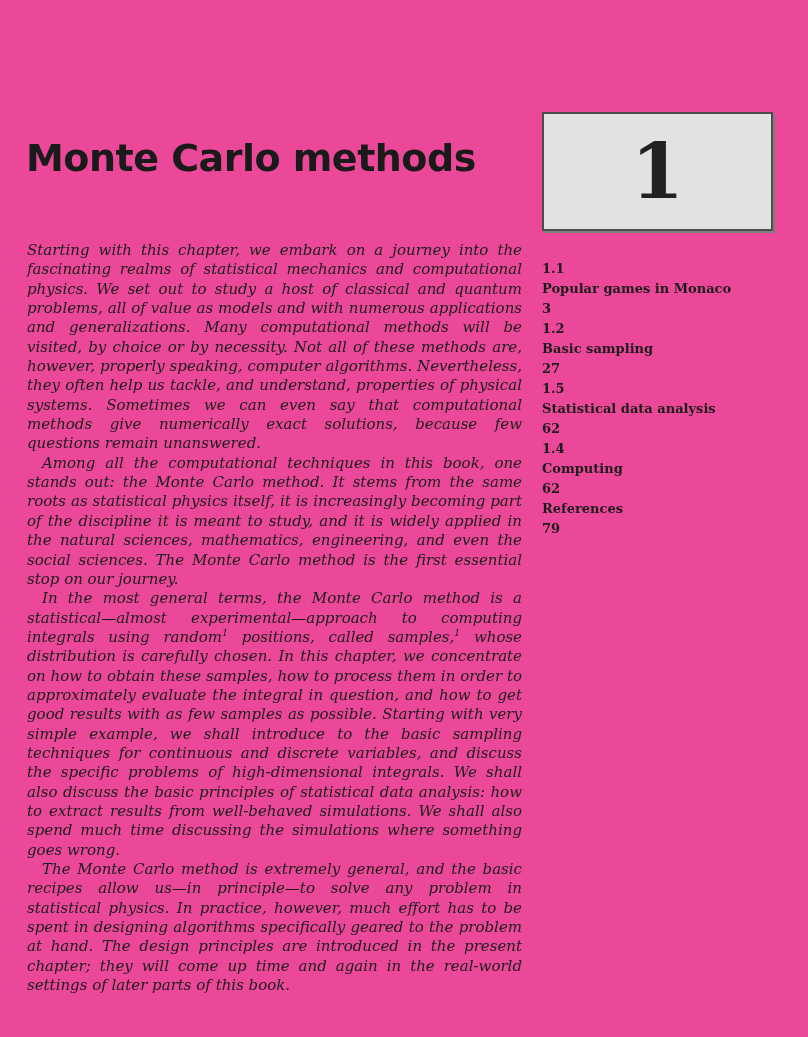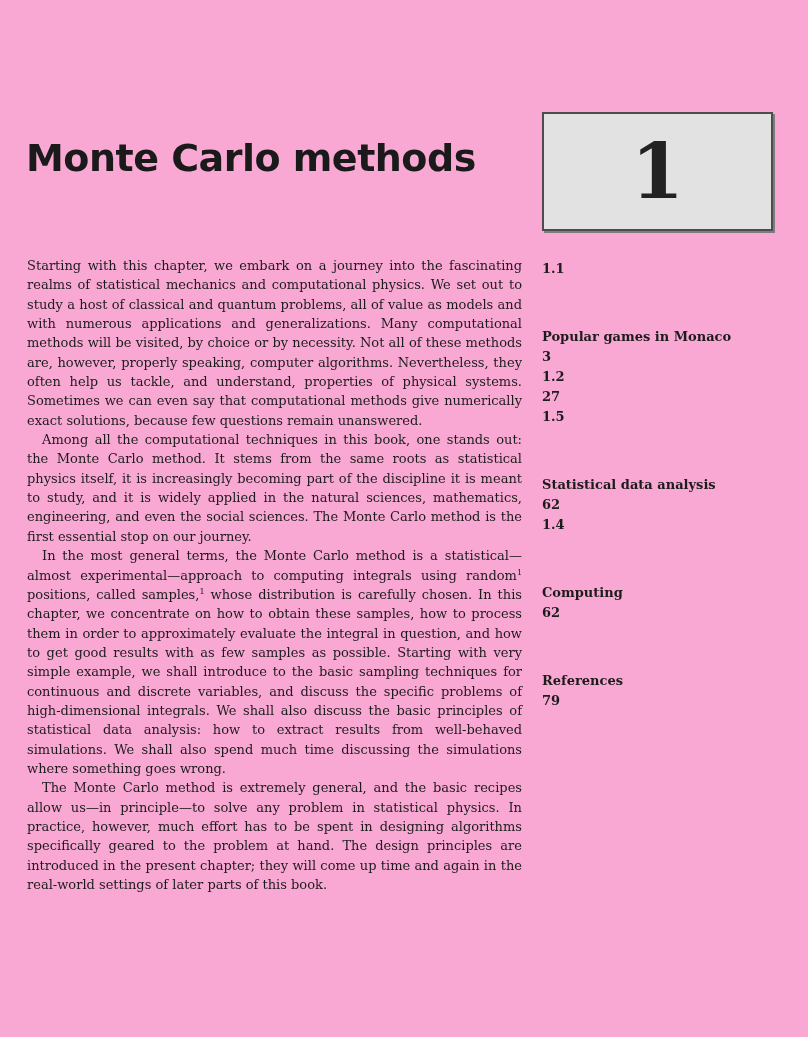--- a/index.html
+++ b/index.html
@@ -1,21 +1,21 @@
 <!DOCTYPE html>
 <html><head>
 <meta charset="utf-8">
 <style>
   * { margin: 0; padding: 0; box-sizing: border-box; }
   html, body { background: #ffffff; }
   .page {
     position: relative;
     width: 808px;
     height: 1037px;
-    background: #f9a8d4;
+    background: #ec4899;
     margin: 0 auto;
     overflow: hidden;
     color: #1c1c1c;
   }
 
   
   .chapter-title {
     position: absolute;
     left: 26px;
     top: 136px;
@@ -60,34 +60,35 @@
     font-size: 13px;
     color: #1c1c1c;
   }
   .toc-row {
     display: flex;
     align-items: baseline;
     line-height: 20px;
     flex-direction: column;
   }
   .toc-num { width: 27px; flex: 0 0 auto; }
-  .toc-label { flex: 1 1 auto; padding-right: 4px; margin-top: 48px; }
+  .toc-label { flex: 1 1 auto; padding-right: 4px; }
   .toc-page { flex: 0 0 auto; text-align: right; }
 
   
   .body-text {
     position: absolute;
     left: 27px;
-    top: 256px;
+    top: 241px;
     width: 495px;
     font-family: "DejaVu Serif", serif;
-    font-size: 13px;
+    font-size: 15px;
     line-height: 19.35px;
     text-align: justify;
     color: #1c1c1c;
+    font-style: italic;
   }
   .para { margin: 0; }
   .para.indent { text-indent: 15px; }
   sup.fnref {
     font-size: 0.62em;
     vertical-align: super;
     line-height: 0;
   }
 
   
@@ -121,20 +122,21 @@
   </div>
 
   <nav class="toc">
     <div class="toc-row">
       <span class="toc-num">1.1</span>
       <span class="toc-label">Popular games in Monaco</span>
       <span class="toc-page">3</span>
     </div>
     <div class="toc-row">
       <span class="toc-num">1.2</span>
+      <span class="toc-label">Basic sampling</span>
       <span class="toc-page">27</span>
     </div>
     <div class="toc-row">
       <span class="toc-num">1.5</span>
       <span class="toc-label">Statistical data analysis</span>
       <span class="toc-page">62</span>
     </div>
     <div class="toc-row">
       <span class="toc-num">1.4</span>
       <span class="toc-label">Computing</span>

